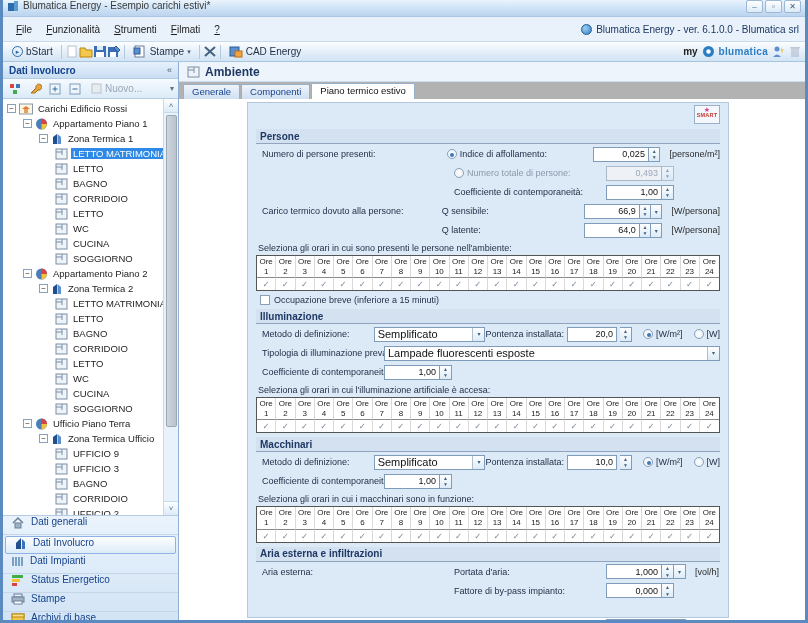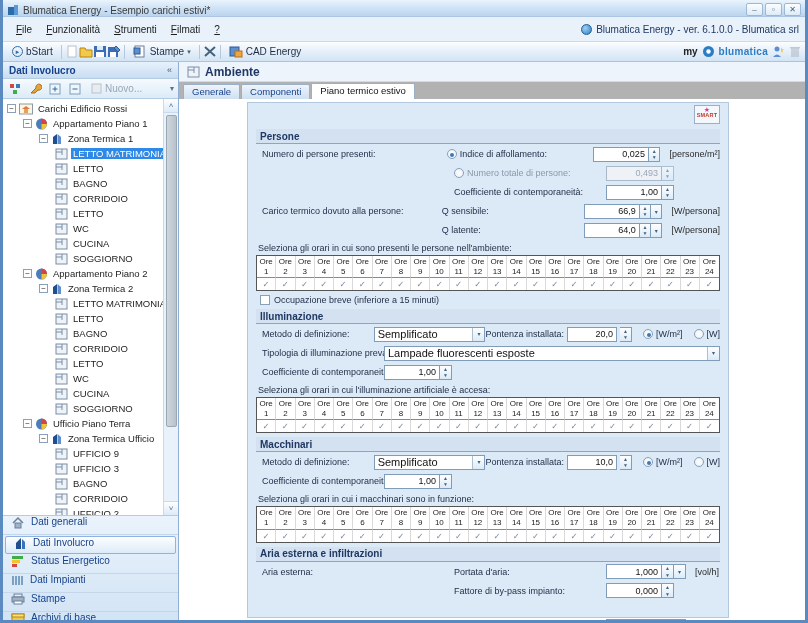--- a/index.html
+++ b/index.html
@@ -1,19 +1,19 @@
 <!DOCTYPE html>
 <html><head>
 <meta charset="utf-8">
 <style>
   html,body{margin:0;padding:0;background:#9bb6d4;}
   *{box-sizing:border-box;font-family:"Liberation Sans",sans-serif;}
   .window{width:808px;height:623px;background:#dff0fa;border:3px solid #5a8ac0;border-top:none;position:relative;overflow:hidden;}
   
-  .titlebar{height:17px;background:linear-gradient(#eaf4fd,#cfe3f6 50%,#bcd4ee);display:flex;align-items:flex-end;padding:0 4px;border-bottom:1px solid #aac6e2;}
+  .titlebar{height:17px;background:linear-gradient(#eaf4fd,#cfe3f6 50%,#bcd4ee);display:flex;align-items:flex-start;padding:0 4px;border-bottom:1px solid #aac6e2;}
   .app-icon{width:12px;height:12px;margin-right:4px;}
   .title-text{font-size:10px;color:#3a3a3a;flex:1;}
   .winbtn{width:17px;height:13px;margin-left:2px;border:1px solid #9db8d4;border-radius:2px;background:linear-gradient(#fdfeff,#dcebf8);font-size:8px;line-height:11px;text-align:center;color:#44617e;}
   
   .menubar{height:14px;background:#e9f2fb;display:flex;align-items:center;padding:12px 6px;border-bottom:1px solid #c7daee;}
   .menu-item{font-size:10px;color:#1d1d1d;padding:0 7px;}
   .menubar-right{margin-left:auto;display:flex;align-items:center;font-size:10px;color:#1f3864;}
   .globe{width:11px;height:11px;border-radius:50%;background:radial-gradient(circle at 35% 35%,#9fd0f2,#2d7dc3);margin-right:4px;border:1px solid #1f5e96;}
   
   .toolbar{height:20px;background:linear-gradient(#fcfdfe,#e3eef9 55%,#d2e4f4);display:flex;align-items:center;padding:0 4px;border-bottom:1px solid #a9c4dd;}
@@ -501,35 +501,35 @@
             <span>Dati generali</span>
           </div>
           <div class="nav-item sel">
             <span><svg width="13" height="13" viewBox="0 0 13 13">
                 <path d="M2 12 V6 L7 1 V12 Z" fill="#1f4f8f"></path>
                 <path d="M8 12 V2 L11 5 V12 Z" fill="#3a74c0"></path>
               </svg></span>
             <span>Dati Involucro</span>
           </div>
           <div class="nav-item">
-            <span><svg width="14" height="13" viewBox="0 0 14 13">
-                <rect x="1" y="1" width="11" height="3" fill="#3fae49"></rect>
-                <rect x="1" y="5" width="8" height="3" fill="#f4c230"></rect>
-                <rect x="1" y="9" width="5" height="3" fill="#d64545"></rect>
-              </svg></span>
-            <span>Status Energetico</span>
-          </div>
-          <div class="nav-item">
             <span><svg width="13" height="12" viewBox="0 0 13 12">
                 <rect x="1" y="2" width="2" height="9" fill="#7aa0c4"></rect>
                 <rect x="4" y="2" width="2" height="9" fill="#7aa0c4"></rect>
                 <rect x="7" y="2" width="2" height="9" fill="#7aa0c4"></rect>
                 <rect x="10" y="2" width="2" height="9" fill="#7aa0c4"></rect>
               </svg></span>
             <span>Dati Impianti</span>
+          </div>
+          <div class="nav-item">
+            <span><svg width="14" height="13" viewBox="0 0 14 13">
+                <rect x="1" y="1" width="11" height="3" fill="#3fae49"></rect>
+                <rect x="1" y="5" width="8" height="3" fill="#f4c230"></rect>
+                <rect x="1" y="9" width="5" height="3" fill="#d64545"></rect>
+              </svg></span>
+            <span>Status Energetico</span>
           </div>
           <div class="nav-item">
             <span><svg width="14" height="12" viewBox="0 0 14 12">
                 <rect x="3" y="1" width="8" height="3" fill="#e8eef5" stroke="#6b7f99"></rect>
                 <rect x="1" y="4" width="12" height="5" fill="#9fb3c8" stroke="#6b7f99"></rect>
                 <rect x="3" y="8" width="8" height="3" fill="#fff" stroke="#6b7f99"></rect>
               </svg></span>
             <span>Stampe</span>
           </div>
           <div class="nav-item">

